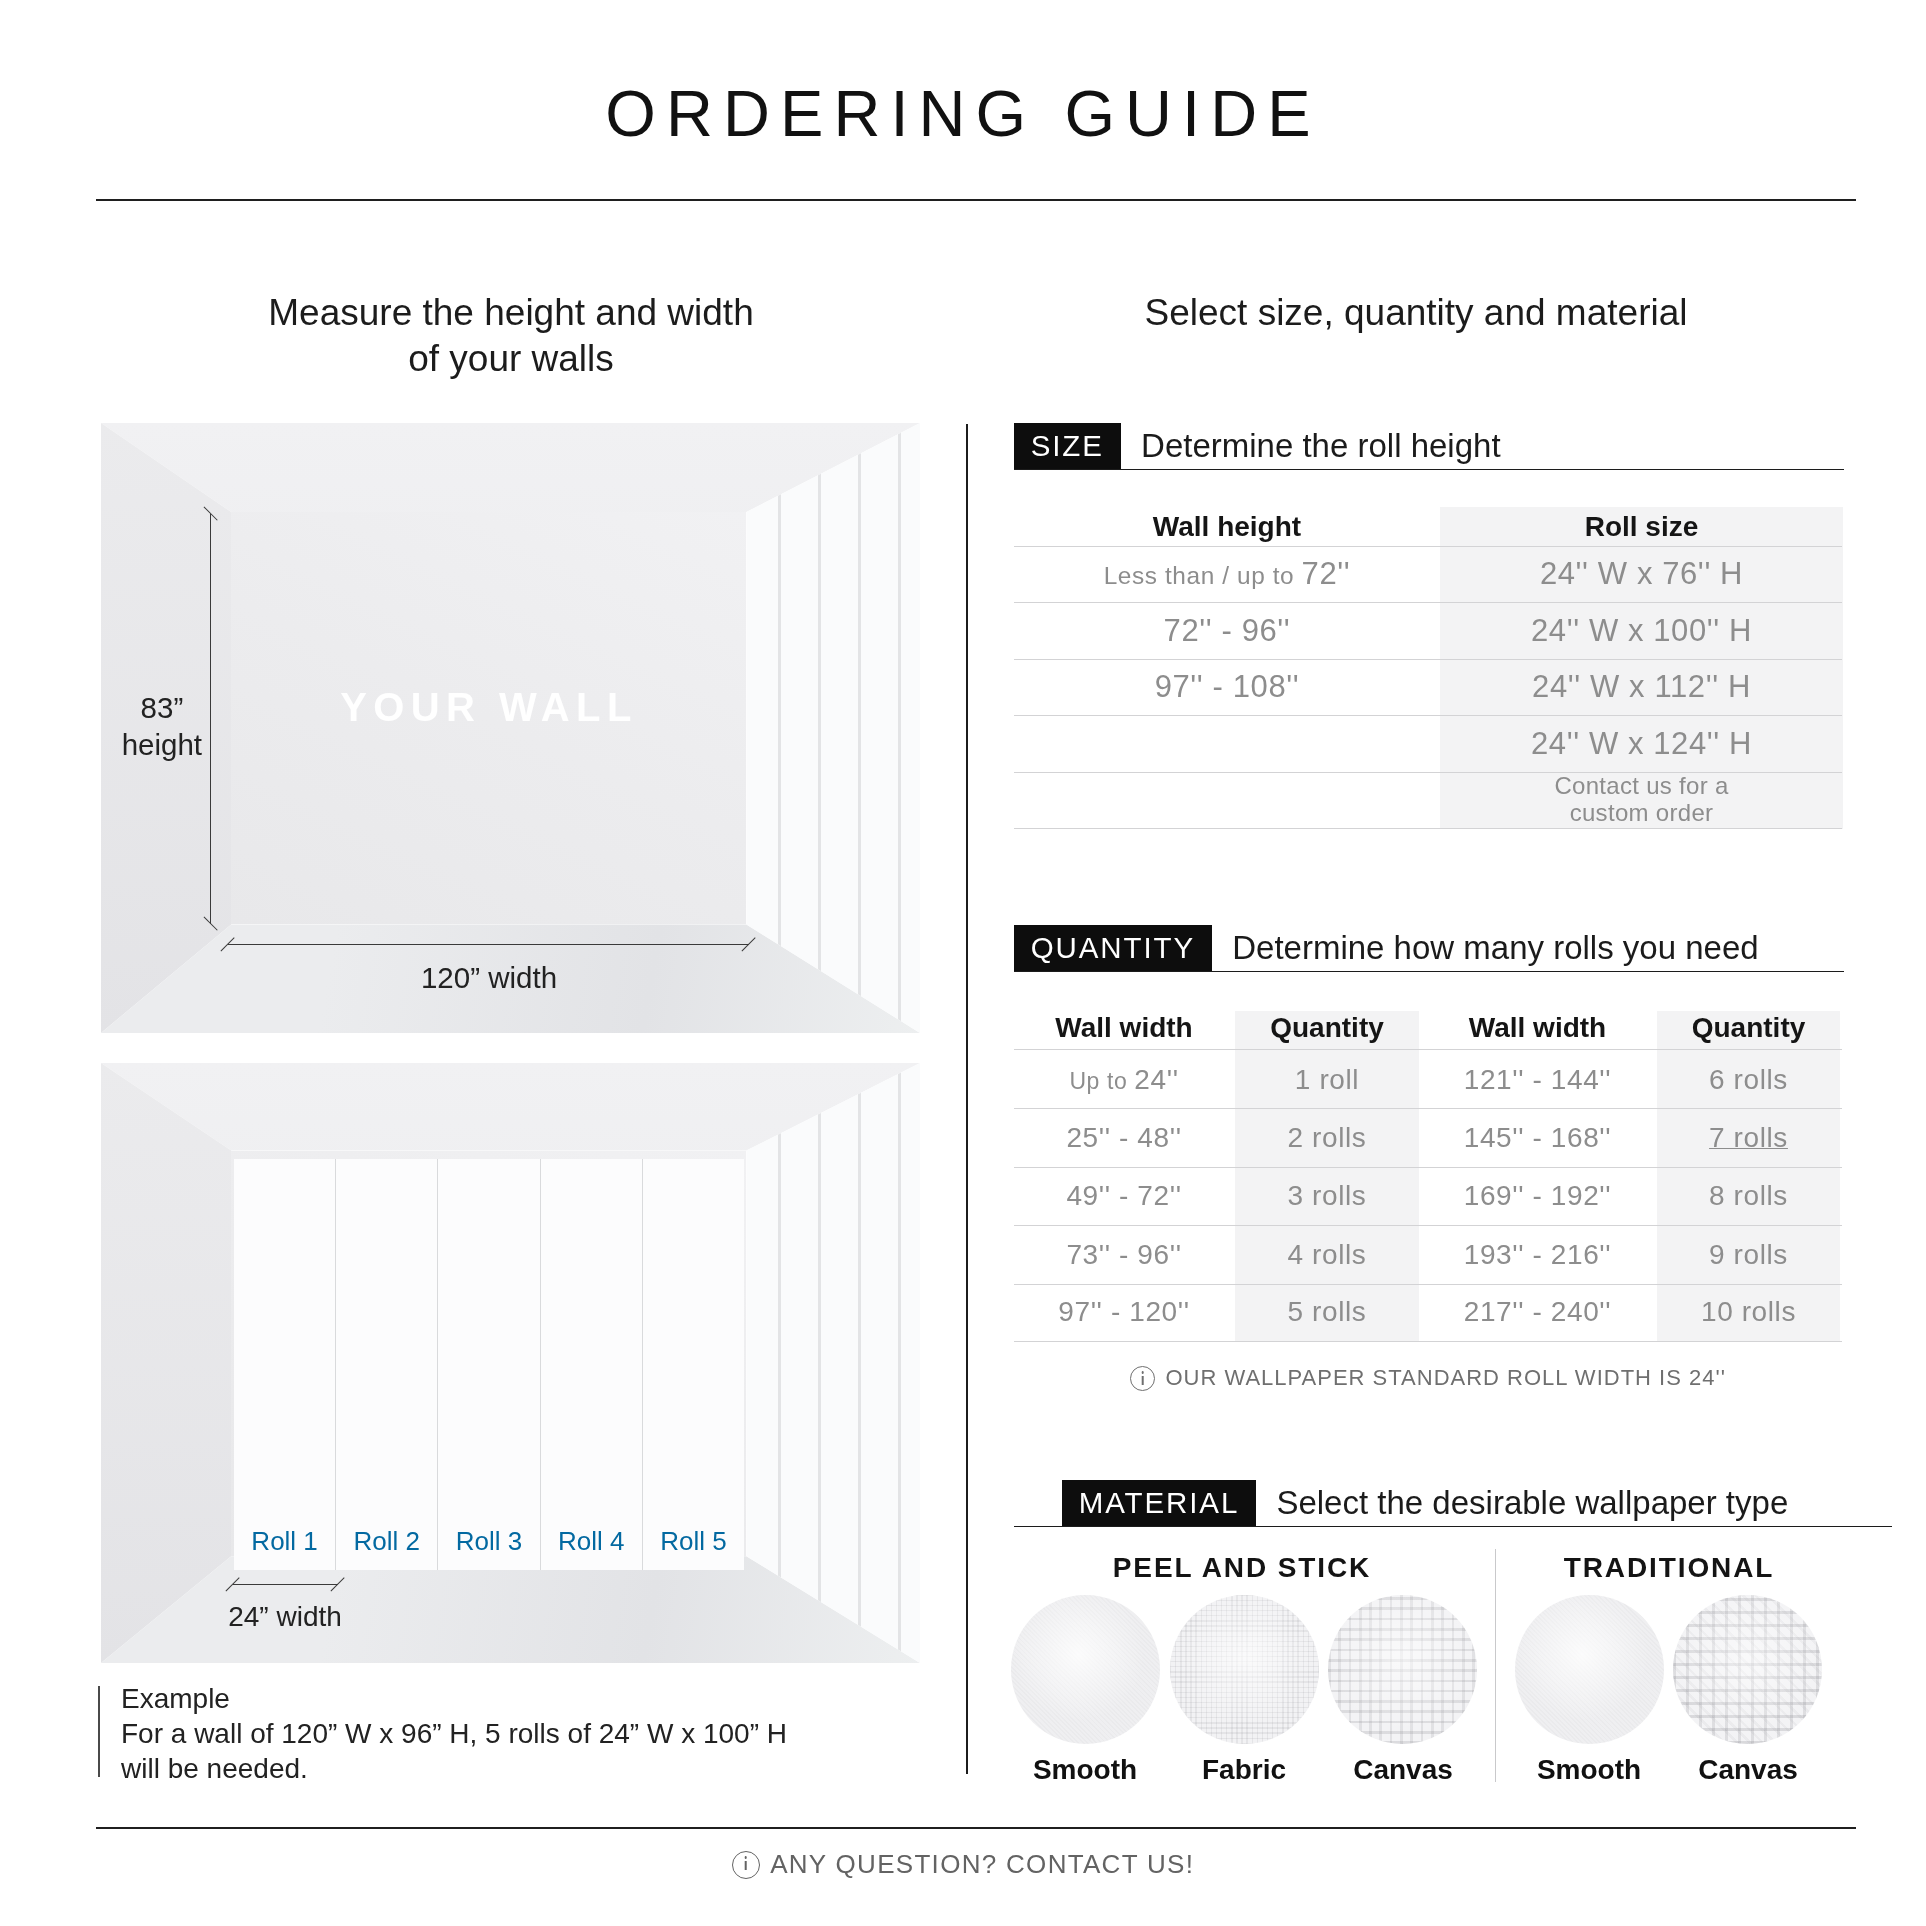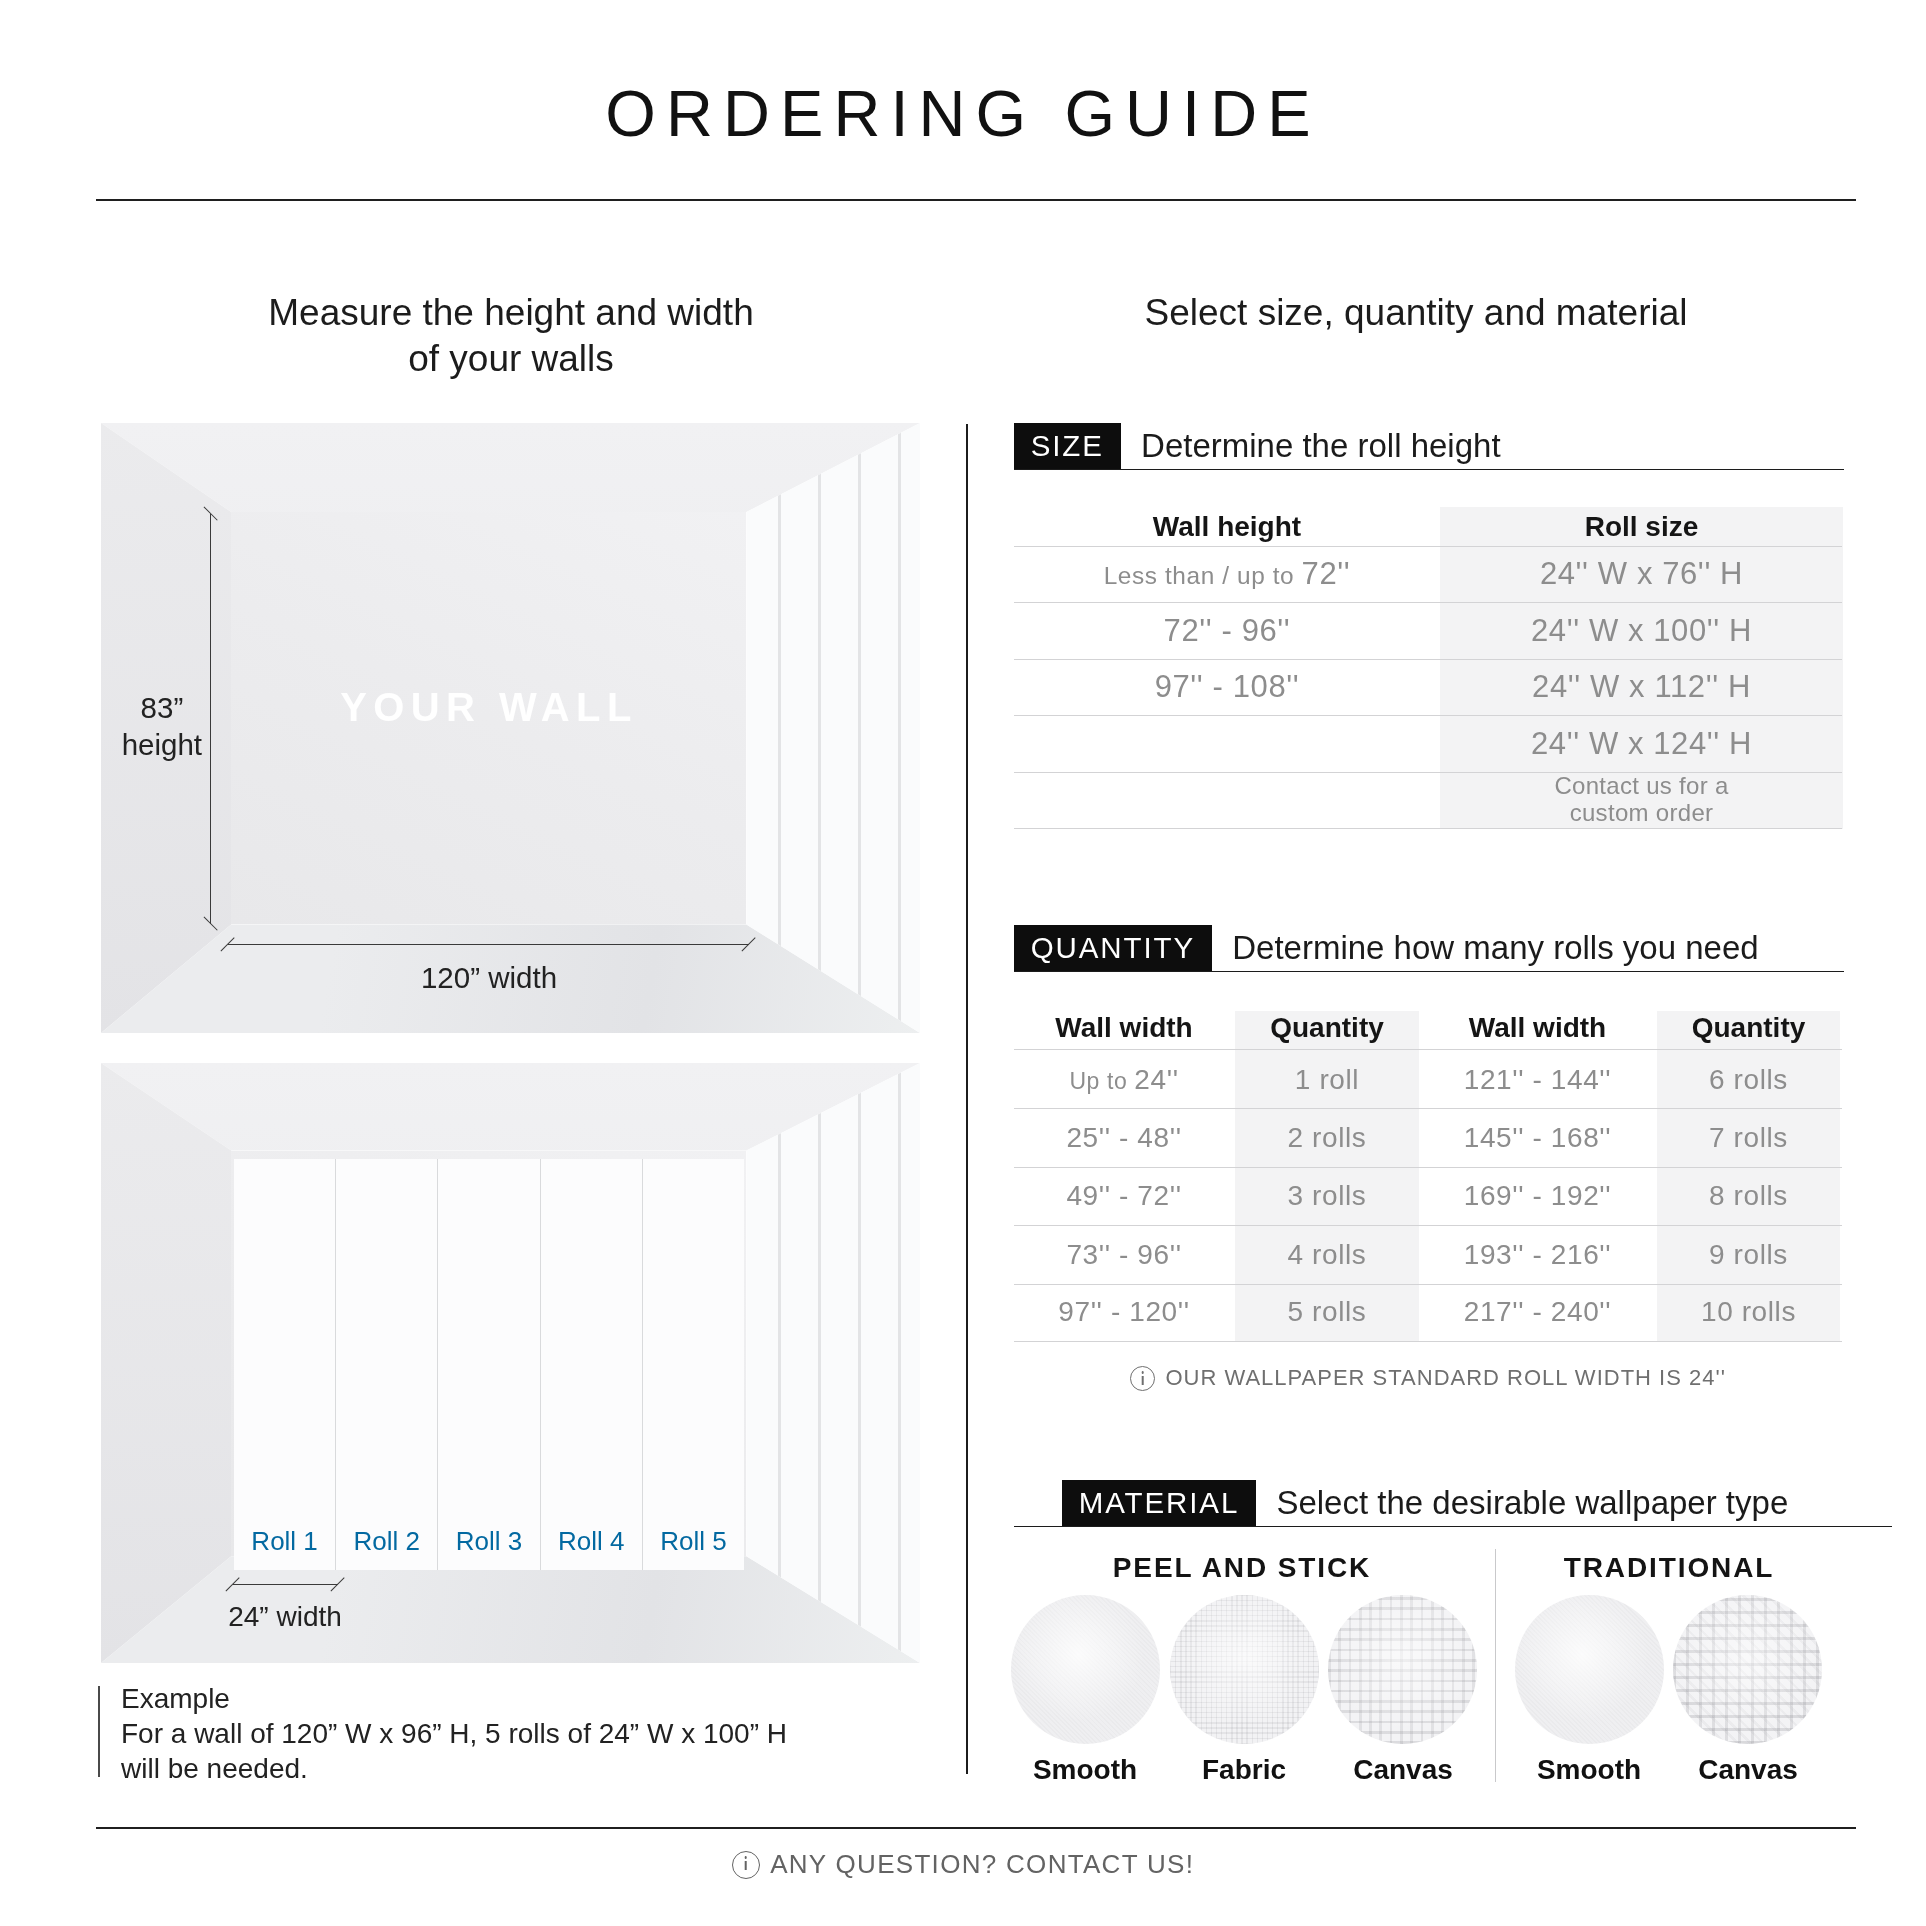--- a/index.html
+++ b/index.html
@@ -251,21 +251,21 @@
   <div class="abs sep" style="top:1341px;"></div>
 
   <div class="abs qtd" style="left:1014px;top:1060px;width:220px;"><span class="small">Up to </span><span class="big">24''</span></div>
   <div class="abs qtd" style="left:1235px;top:1060px;width:184px;"><span class="big">1 roll</span></div>
   <div class="abs qtd" style="left:1418px;top:1060px;width:239px;"><span class="big">121'' - 144''</span></div>
   <div class="abs qtd" style="left:1657px;top:1060px;width:183px;"><span class="big">6 rolls</span></div>
 
   <div class="abs qtd" style="left:1014px;top:1118px;width:220px;"><span class="big">25'' - 48''</span></div>
   <div class="abs qtd" style="left:1235px;top:1118px;width:184px;"><span class="big">2 rolls</span></div>
   <div class="abs qtd" style="left:1418px;top:1118px;width:239px;"><span class="big">145'' - 168''</span></div>
-  <div class="abs qtd" style="left:1657px;top:1118px;width:183px;"><span class="big">7 rolls</span></div>
+  <div class="abs qtd" style="left:1657px;top:1118px;width:183px;text-decoration:underline;"><span class="big">7 rolls</span></div>
 
   <div class="abs qtd" style="left:1014px;top:1176px;width:220px;"><span class="big">49'' - 72''</span></div>
   <div class="abs qtd" style="left:1235px;top:1176px;width:184px;"><span class="big">3 rolls</span></div>
   <div class="abs qtd" style="left:1418px;top:1176px;width:239px;"><span class="big">169'' - 192''</span></div>
   <div class="abs qtd" style="left:1657px;top:1176px;width:183px;"><span class="big">8 rolls</span></div>
 
   <div class="abs qtd" style="left:1014px;top:1235px;width:220px;"><span class="big">73'' - 96''</span></div>
   <div class="abs qtd" style="left:1235px;top:1235px;width:184px;"><span class="big">4 rolls</span></div>
   <div class="abs qtd" style="left:1418px;top:1235px;width:239px;"><span class="big">193'' - 216''</span></div>
   <div class="abs qtd" style="left:1657px;top:1235px;width:183px;"><span class="big">9 rolls</span></div>

